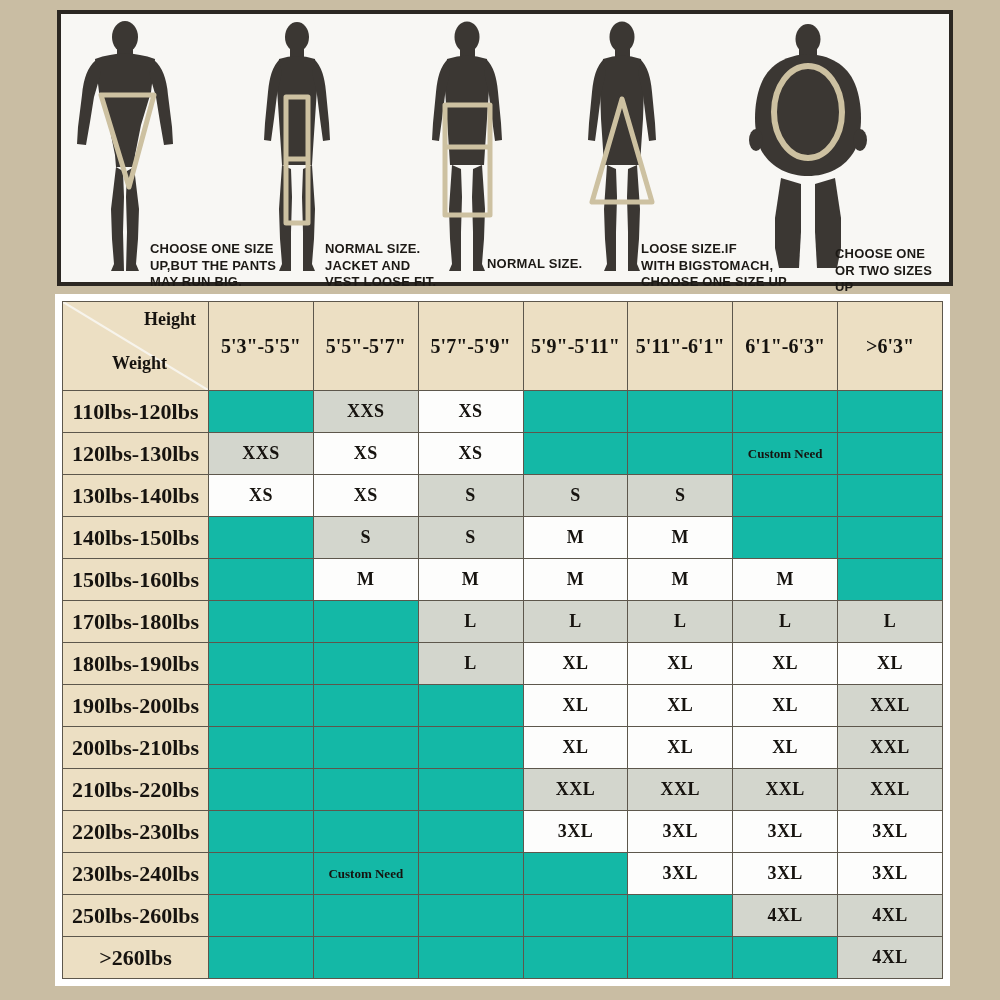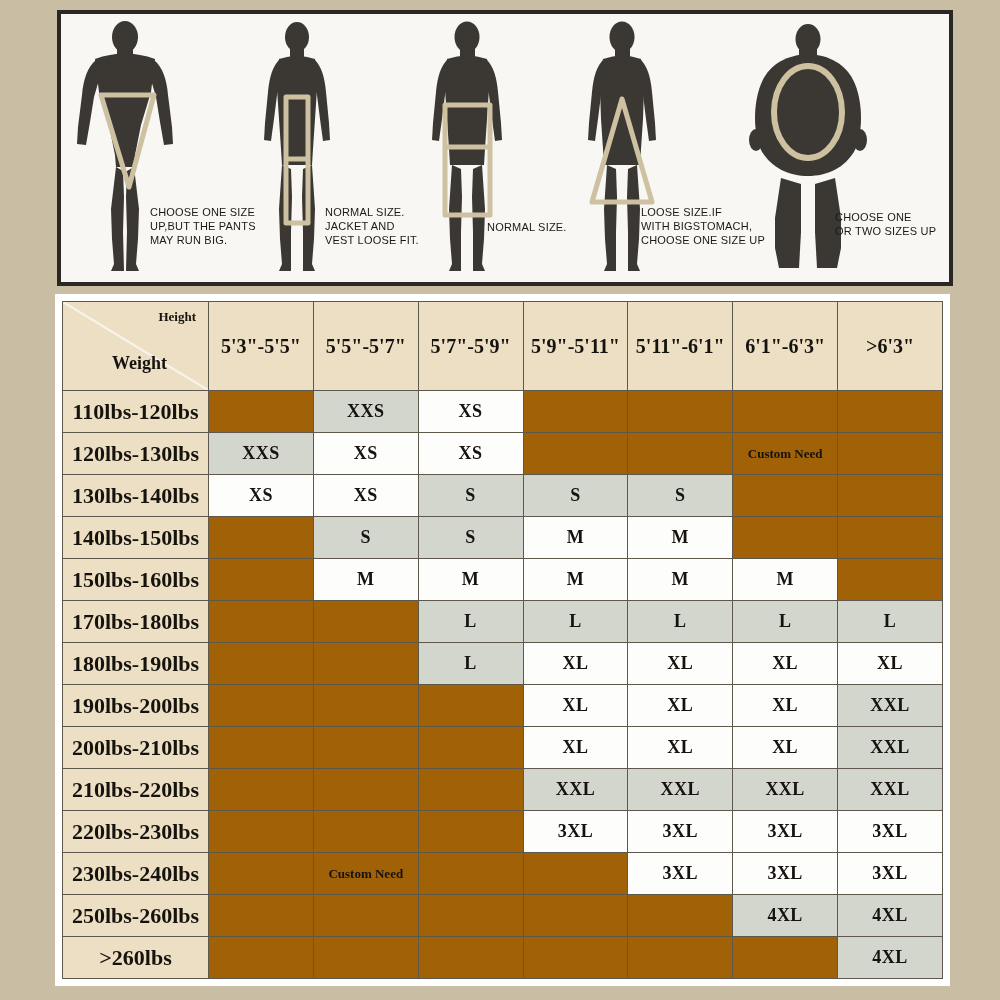--- a/index.html
+++ b/index.html
@@ -12,44 +12,44 @@
   
   .panel{
     position:absolute;left:57px;top:10px;width:896px;height:276px;
     background:#f8f7f4;border:4px solid #2b2722;box-sizing:border-box;
   }
   .fig{position:absolute;}
   .fig svg{display:block;}
   .sil{fill:#3b3733;}
   .ovl{fill:none;stroke:#cdc1a1;stroke-width:5;stroke-linejoin:round;}
   .note{
-    position:absolute;font-weight:normal;font-size:11px;line-height:1.28;
-    color:#1c1915;white-space:pre-line;letter-spacing:0.2px;
+    position:absolute;font-weight:bold;font-size:13px;line-height:1.28;
+    color:#1c1915;white-space:pre-line;letter-spacing:0.2px;margin-top:36px;
   }
   
   .table-wrap{
     position:absolute;left:55px;top:294px;width:895px;height:692px;
     background:#ffffff;padding:7px;box-sizing:border-box;
   }
   table.size{
     width:100%;height:100%;border-collapse:collapse;table-layout:fixed;
     font-family:"Liberation Serif", serif;
   }
   table.size th, table.size td{
     border:1.5px solid #5d574c;text-align:center;vertical-align:middle;
     color:#16130f;padding:0;overflow:hidden;
   }
   .corner{position:relative;background:#ecdfc3;}
   .corner svg{position:absolute;left:0;top:0;width:100%;height:100%;}
-  .corner-height{position:absolute;top:7px;right:12px;font-size:13px;font-weight:bold;}
+  .corner-height{position:absolute;top:7px;right:12px;font-size:18px;font-weight:bold;}
   .corner-weight{position:absolute;bottom:16px;left:9px;font-size:18px;font-weight:bold;margin-left:40px;}
   .hcol{background:#ecdfc3;font-size:20px;font-weight:bold;height:88px;}
   .rlabel{background:#ecdfc3;font-size:22px;font-weight:bold;}
   .cell{font-size:18px;font-weight:bold;letter-spacing:0.5px;}
-  .bg-cream{background:#a16207;}
+  .bg-cream{background:#14b8a6;}
   .bg-gray{background:#d3d6cd;}
   .bg-white{background:#fdfdfc;}
   .cell.small{font-size:13px;letter-spacing:0;}
 </style>
 </head>
 <body>
 
 <div class="panel">
 
   <div class="fig" style="left:14px;top:3px;">

